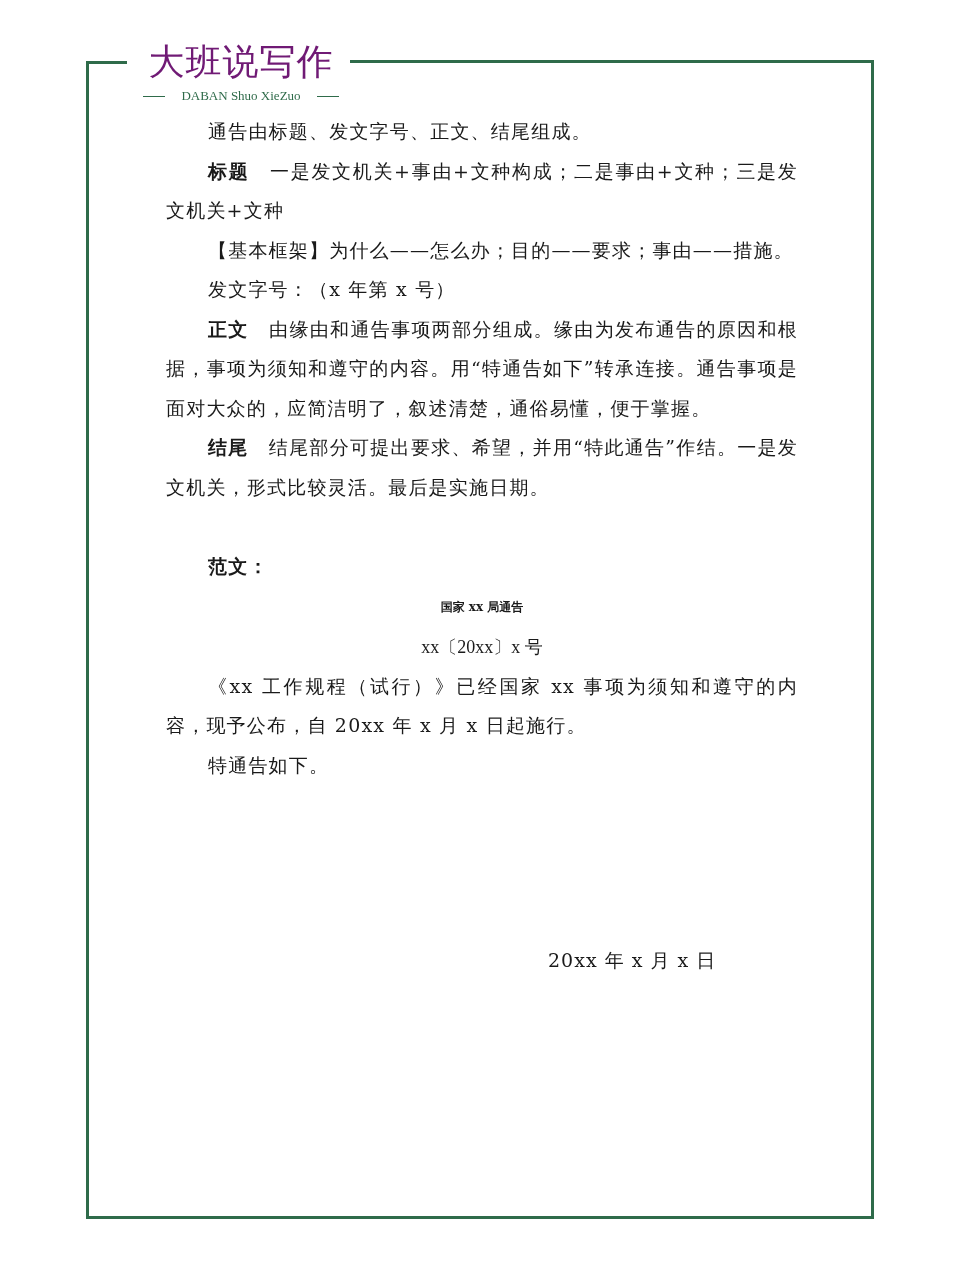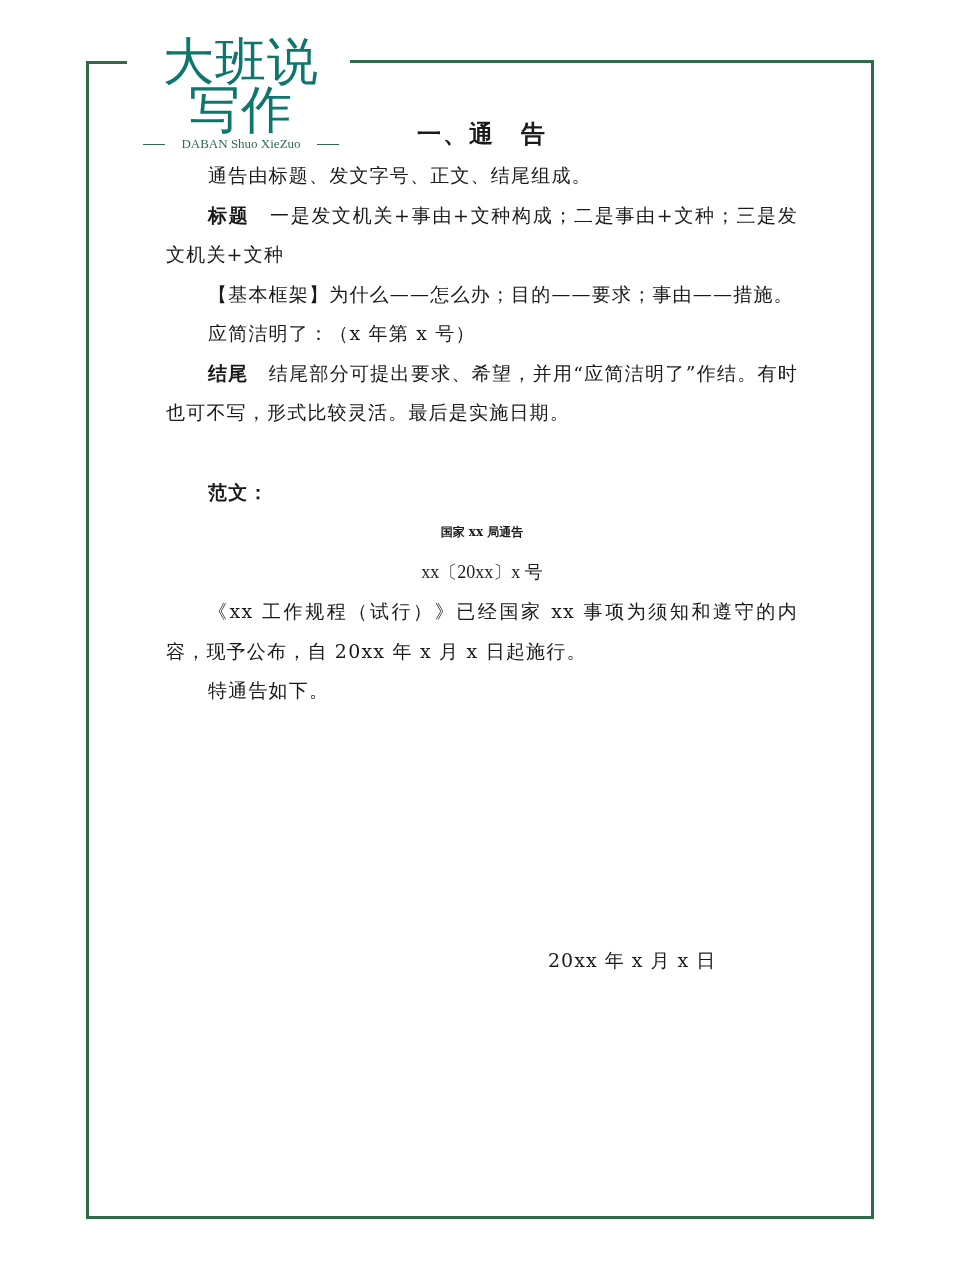--- a/index.html
+++ b/index.html
@@ -11,21 +11,21 @@
     }
     .frame-left { position: absolute; left: 86px; top: 61px; width: 3px; height: 1158px; background: #2f6b4a; }
     .frame-right { position: absolute; left: 871px; top: 61px; width: 3px; height: 1158px; background: #2f6b4a; }
     .frame-bottom { position: absolute; left: 86px; top: 1216px; width: 788px; height: 3px; background: #2f6b4a; }
     .frame-top-a { position: absolute; left: 86px; top: 61px; width: 41px; height: 3px; background: #2f6b4a; }
     .frame-top-b { position: absolute; left: 350px; top: 60px; width: 524px; height: 3px; background: #2f6b4a; }
 
     .logo { position: absolute; left: 138px; top: 38px; width: 206px; text-align: center; }
     .logo-main {
       font-family: "DejaVu Serif", "Liberation Serif", serif;
-      font-size: 51px; line-height: 48px; color: #0f766e; letter-spacing: 1px; font-weight: normal;
+      font-size: 36px; line-height: 48px; color: #701a75; letter-spacing: 1px; font-weight: normal;
     }
     .logo-sub {
       font-family: "Liberation Serif", serif; font-size: 13px; color: #2f6b4a;
       display: flex; align-items: center; justify-content: center; gap: 16px; margin-top: 2px;
     }
     .logo-sub .dash { display: inline-block; width: 22px; height: 1px; background: #2f6b4a; }
 
     .content { position: absolute; left: 166px; top: 112px; width: 632px; font-size: 19px; }
     .section-title { text-align: center; font-size: 24px; font-weight: bold; line-height: 44px; letter-spacing: 2px; }
     p { margin: 0; line-height: 39.5px; text-align: justify; letter-spacing: 1.2px; }
@@ -48,26 +48,26 @@
 <div class="logo">
   <div class="logo-main">大班说写作</div>
   <div class="logo-sub">
     <span class="dash"></span>
     <span>DABAN Shuo XieZuo</span>
     <span class="dash"></span>
   </div>
 </div>
 
 <div class="content">
-  <div class="section-title">一、通　告</div>
   <p class="indent">通告由标题、发文字号、正文、结尾组成。</p>
   <p class="indent"><span class="b">标题</span><span>　一是发文机关+事由+文种构成；二是事由+文种；三是发文机关+文种</span></p>
   <p class="indent">【基本框架】为什么——怎么办；目的——要求；事由——措施。</p>
-  <p class="indent">应简洁明了：（x 年第 x 号）</p>
-  <p class="indent"><span class="b">结尾</span><span>　结尾部分可提出要求、希望，并用“应简洁明了”作结。有时也可不写，形式比较灵活。最后是实施日期。</span></p>
+  <p class="indent">发文字号：（x 年第 x 号）</p>
+  <p class="indent"><span class="b">正文</span><span>　由缘由和通告事项两部分组成。缘由为发布通告的原因和根据，事项为须知和遵守的内容。用“特通告如下”转承连接。通告事项是面对大众的，应简洁明了，叙述清楚，通俗易懂，便于掌握。</span></p>
+  <p class="indent"><span class="b">结尾</span><span>　结尾部分可提出要求、希望，并用“特此通告”作结。一是发文机关，形式比较灵活。最后是实施日期。</span></p>
 
   <div class="gap"></div>
 
   <p class="indent b">范文：</p>
   <div class="doc-title">国家 xx 局通告</div>
   <div class="doc-num">xx〔20xx〕x 号</div>
   <p class="indent">《xx 工作规程（试行）》已经国家 xx 事项为须知和遵守的内容，现予公布，自 20xx 年 x 月 x 日起施行。</p>
   <p class="indent">特通告如下。</p>
   <div class="gap"></div>
 </div>

